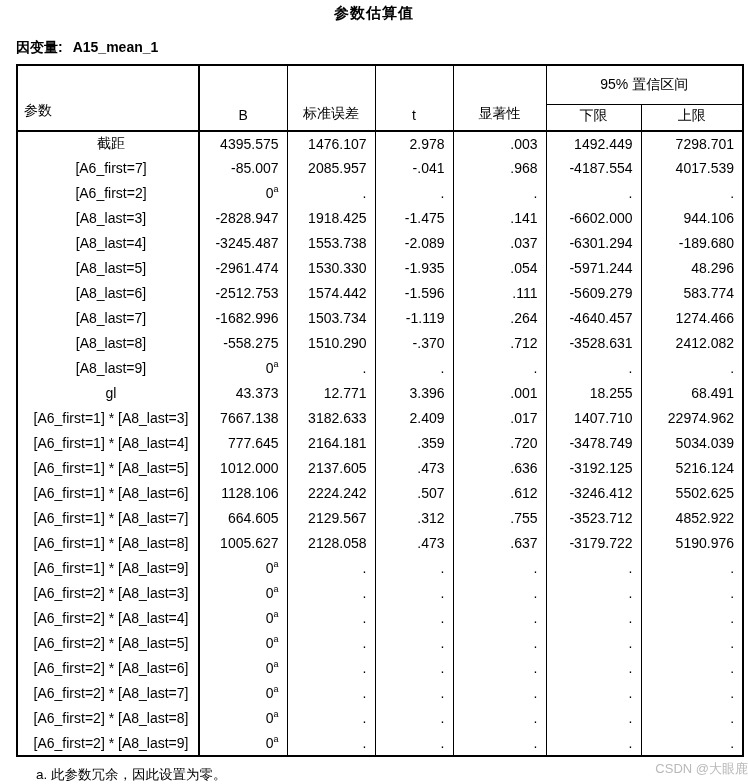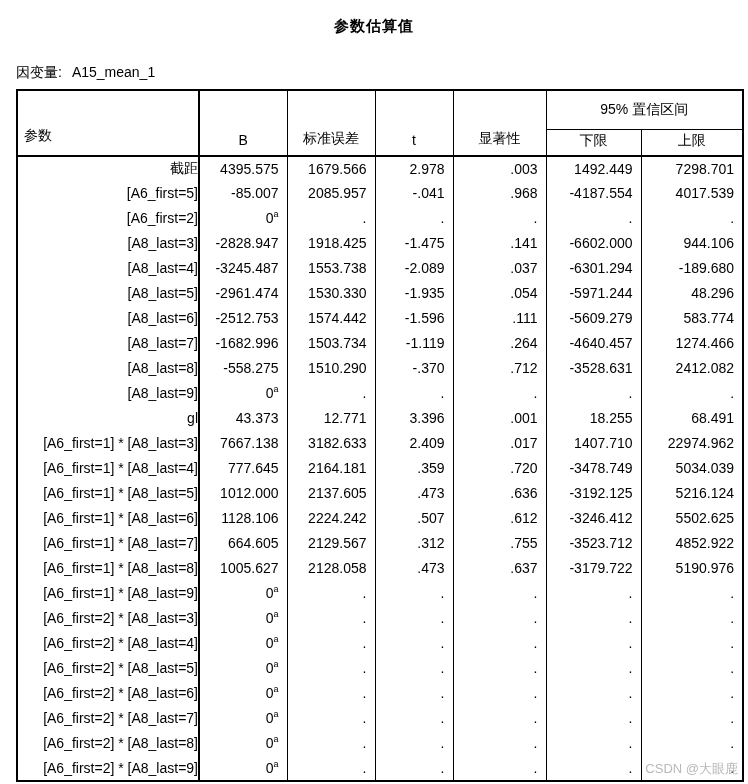--- a/index.html
+++ b/index.html
@@ -9,26 +9,27 @@
     width: 748px; height: 784px;
     font-family: "Liberation Sans", "DejaVu Sans", sans-serif;
     color: #000000;
     position: relative;
     overflow: hidden;
   }
   .title {
     text-align: center;
     font-weight: bold;
     font-size: 15px;
-    padding-top: 17px;
+    padding-top: 4px;
     letter-spacing: 1px;
   }
   .depvar {
     font-size: 14px;
-    margin: 28px 0 0 16px;
+    margin: 16px 0 0 16px;
+    font-weight: bold;
   }
   .depvar .dv-value { margin-left: 10px; }
   table.spss {
     border-collapse: collapse;
     table-layout: fixed;
     width: 726px;
     margin: 7px 0 0 16px;
     border: 2px solid #000;
     font-size: 14px;
   }
@@ -70,31 +71,31 @@
     padding-bottom: 4px;
   }
 
   
   tbody td {
     height: 25px;
     padding: 0;
     white-space: nowrap;
     overflow: hidden;
   }
-  tbody td.param { text-align: right;  padding-left: 6px; }
+  tbody td.param { text-align: center;  padding-left: 6px; }
   tbody td.num   { text-align: right; padding-right: 8px; }
   sup.fm { font-size: 9px; line-height: 0; }
 
   .footnote {
     font-size: 13.5px;
     margin: 9px 0 0 36px;
   }
   .watermark {
     position: absolute;
-    right: 10px;
+    right: 0;
     bottom: 6px;
     font-size: 13px;
     color: #b9b9b9;
   }
 </style>
 </head>
 <body>
 
 <div class="title">参数估算值</div>
 
@@ -123,28 +124,28 @@
     </tr>
     <tr>
       <th class="h-cibound bl1">下限</th>
       <th class="h-cibound bl1">上限</th>
     </tr>
   </thead>
   <tbody>
       <tr>
         <td class="param">截距</td>
         <td class="num bl2">4395.575</td>
-        <td class="num bl1">1679.566</td>
+        <td class="num bl1">1476.107</td>
         <td class="num bl1">2.978</td>
         <td class="num bl1">.003</td>
         <td class="num bl1">1492.449</td>
         <td class="num bl1">7298.701</td>
       </tr>
       <tr>
-        <td class="param">[A6_first=5]</td>
+        <td class="param">[A6_first=7]</td>
         <td class="num bl2">-85.007</td>
         <td class="num bl1">2085.957</td>
         <td class="num bl1">-.041</td>
         <td class="num bl1">.968</td>
         <td class="num bl1">-4187.554</td>
         <td class="num bl1">4017.539</td>
       </tr>
       <tr>
         <td class="param">[A6_first=2]</td>
         <td class="num bl2">0<sup class="fm">a</sup></td>

